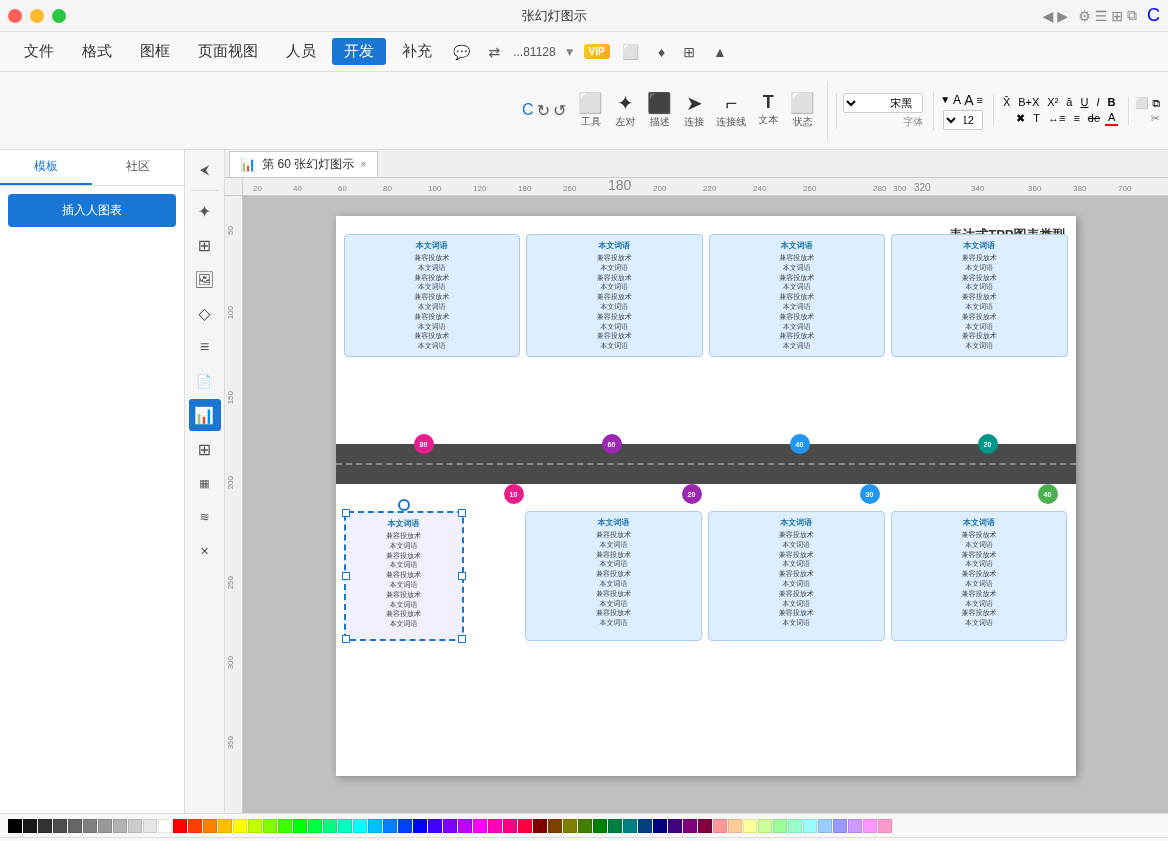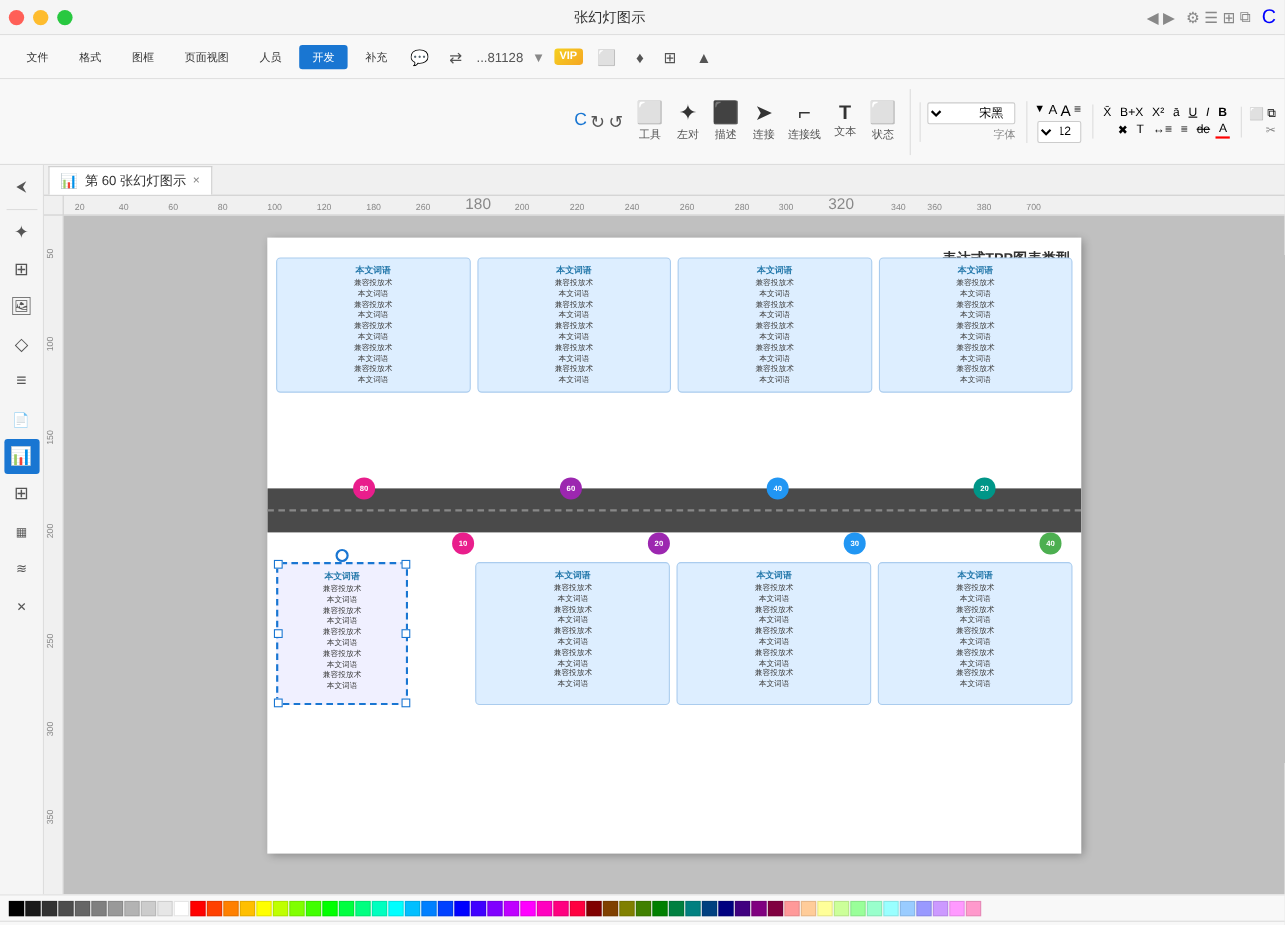--- a/index.html
+++ b/index.html
@@ -31,21 +31,21 @@
       display: flex;
       align-items: center;
       justify-content: flex-end;
       padding: 0 12px;
       border-bottom: 1px solid #ddd;
       direction: rtl;
       gap: 4px;
     }
     .menu-item {
       padding: 4px 12px;
-      font-size: 10px;
+      font-size: 15px;
       color: #333;
       cursor: pointer;
       border-radius: 3px;
     }
     .menu-item.active {
       background: #1976d2;
       color: white;
     }
     .menu-left {
       display: flex;
@@ -385,20 +385,29 @@
 
   <div style="display:flex;gap:3px;margin-left:auto;padding-right:4px;">
     <span style="font-size:16px;cursor:pointer;color:#555;">↺</span>
     <span style="font-size:16px;cursor:pointer;color:#555;">↻</span>
     <span style="font-size:16px;cursor:pointer;color:#1976d2;">C</span>
   </div>
 </div>
 
 <div class="main-area">
 
+  <div class="left-panel">
+    <div class="panel-tabs">
+      <div class="panel-tab active">模板</div>
+      <div class="panel-tab">社区</div>
+    </div>
+    <div class="panel-content">
+      <button class="insert-btn">插入人图表</button>
+    </div>
+  </div>
 
   <div class="icon-toolbar">
     <div class="icon-tool" style="font-size:13px;">⮜</div>
     <div class="icon-divider"></div>
     <div class="icon-tool">✦</div>
     <div class="icon-tool">⊞</div>
     <div class="icon-tool">🖼</div>
     <div class="icon-tool">◇</div>
     <div class="icon-tool">≡</div>
     <div class="icon-tool" style="font-size:13px;">📄</div>
@@ -431,24 +440,24 @@
             <span style="font-size:8px;color:#888;position:absolute;left:140px;">80</span>
             <span style="font-size:8px;color:#888;position:absolute;left:185px;">100</span>
             <span style="font-size:8px;color:#888;position:absolute;left:230px;">120</span>
             <span style="font-size:8px;color:#888;position:absolute;left:275px;">180</span>
             <span style="font-size:8px;color:#888;position:absolute;left:320px;">260</span>
             <span style="font-size:14px;color:#888;position:absolute;left:365px;">180</span>
             <span style="font-size:8px;color:#888;position:absolute;left:410px;">200</span>
             <span style="font-size:8px;color:#888;position:absolute;left:460px;">220</span>
             <span style="font-size:8px;color:#888;position:absolute;left:510px;">240</span>
             <span style="font-size:8px;color:#888;position:absolute;left:560px;">260</span>
-            <span style="font-size:8px;color:#888;position:absolute;left:610px;">280</span>
+            <span style="font-size:8px;color:#888;position:absolute;left:630px;">280</span>
             <span style="font-size:8px;color:#888;position:absolute;left:650px;">300</span>
-            <span style="font-size:14px;color:#888;position:absolute;left:695px;">320</span>
-            <span style="font-size:8px;color:#888;position:absolute;left:740px;padding-left:12px;">340</span>
+            <span style="font-size:10px;color:#888;position:absolute;left:671px;">320</span>
+            <span style="font-size:8px;color:#888;position:absolute;left:716px;padding-left:12px;">340</span>
             <span style="font-size:8px;color:#888;position:absolute;left:785px;">360</span>
             <span style="font-size:8px;color:#888;position:absolute;left:830px;">380</span>
             <span style="font-size:8px;color:#888;position:absolute;left:875px;">700</span>
 
           </div>
         </div>
       </div>
 
       <div style="display:flex;flex:1;overflow:hidden;">
 

